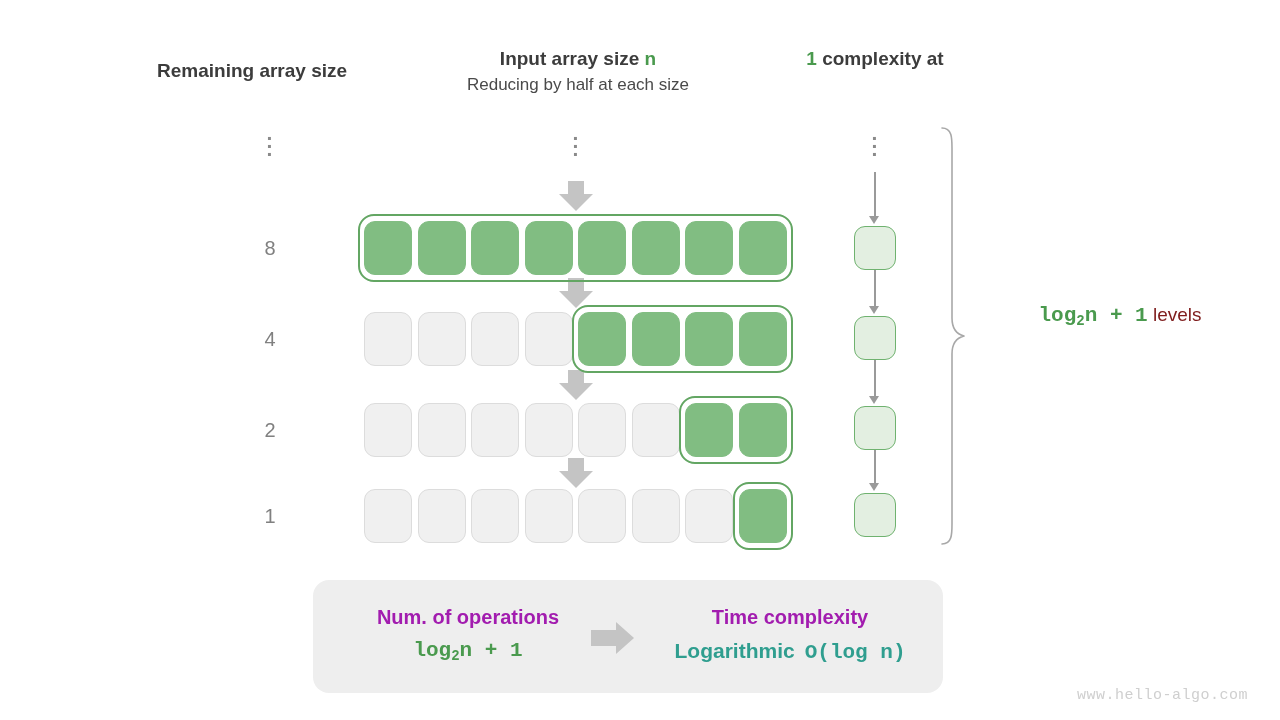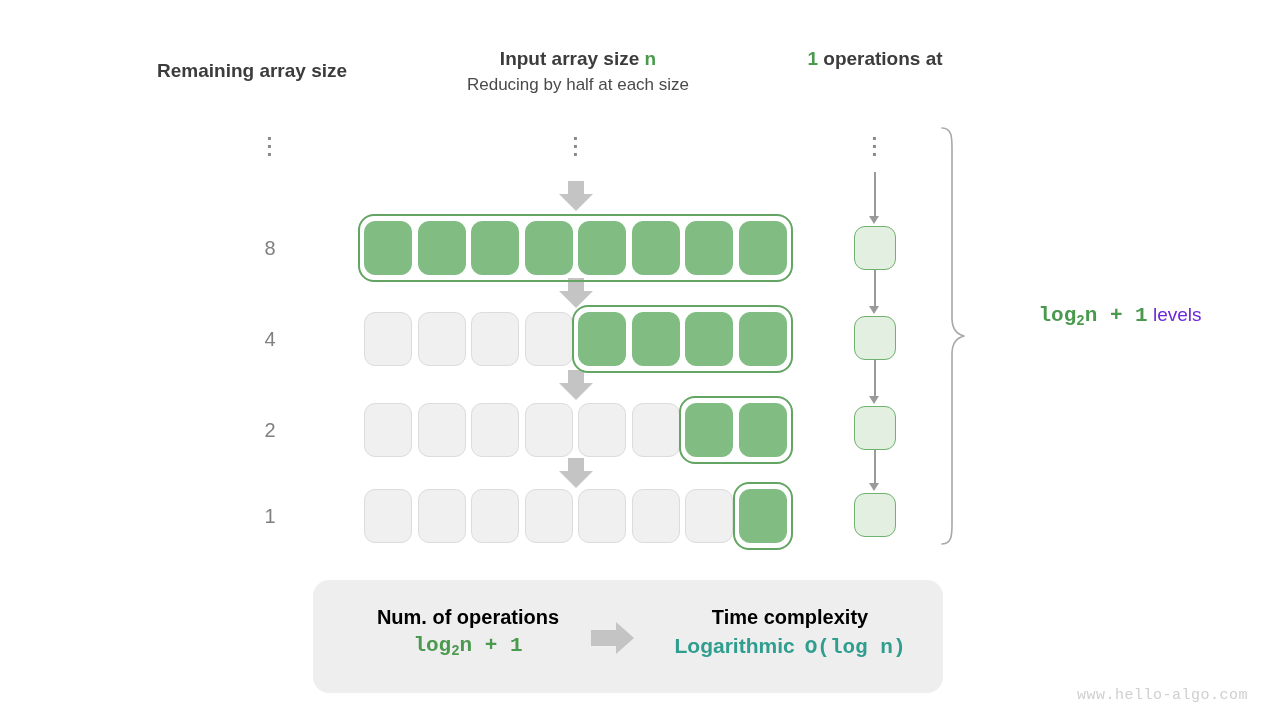--- a/index.html
+++ b/index.html
@@ -111,36 +111,36 @@
   .brace-note {
     position: absolute; left: 985px; top: 300px;
     width: 270px; text-align: center;
     line-height: 30px;
   }
   .brace-note .mono-green {
     font-family: "Liberation Mono", monospace;
     font-size: 21px; font-weight: bold; color: #4a9a4e;
   }
   .brace-note .plain {
-    font-size: 19px; color: #6d28d9;
+    font-size: 19px; color: #7f1d1d;
   }
   .brace-note .sub { font-size: 14px; vertical-align: -4px; }
 
   
   .summary {
     position: absolute; left: 313px; top: 580px;
     width: 630px; height: 113px;
     background: #eeeeee; border-radius: 16px;
   }
   .sum-col { position: absolute; top: 22px; text-align: center; }
   .sum-col .title {
-    font-size: 20px; font-weight: bold; color: #000000;
+    font-size: 20px; font-weight: bold; color: #a21caf;
     line-height: 30px; white-space: nowrap;
   }
-  .sum-col .value { line-height: 28px; white-space: nowrap; }
+  .sum-col .value { line-height: 38px; white-space: nowrap; }
   .v-green {
     font-family: "Liberation Mono", monospace;
     font-size: 21px; font-weight: bold; color: #4a9a4e;
   }
   .v-teal-b {
     font-size: 21px; font-weight: bold; color: #2f9e8f;
   }
   .v-teal-m {
     font-family: "Liberation Mono", monospace;
     font-size: 21px; font-weight: bold; color: #2f9e8f;
@@ -175,21 +175,21 @@
   <div class="hdr-left">
     <span>Remaining array size</span>
   </div>
 
   <div class="hdr-mid">
     <div class="l1"><span>Input array size </span><span class="green-accent">n</span></div>
     <div class="l2">Reducing by half at each size</div>
   </div>
 
   <div class="hdr-right">
-    <div><span class="green-accent">1</span><span> operations at</span></div>
+    <div><span class="green-accent">1</span><span> complexity at</span></div>
   </div>
 
   <div class="vdots" style="left:261px; top:134px;">
     <span>·</span>
     <span>·</span>
     <span>·</span>
   </div>
   <div class="vdots" style="left:567px; top:134px;">
     <span>·</span>
     <span>·</span>

